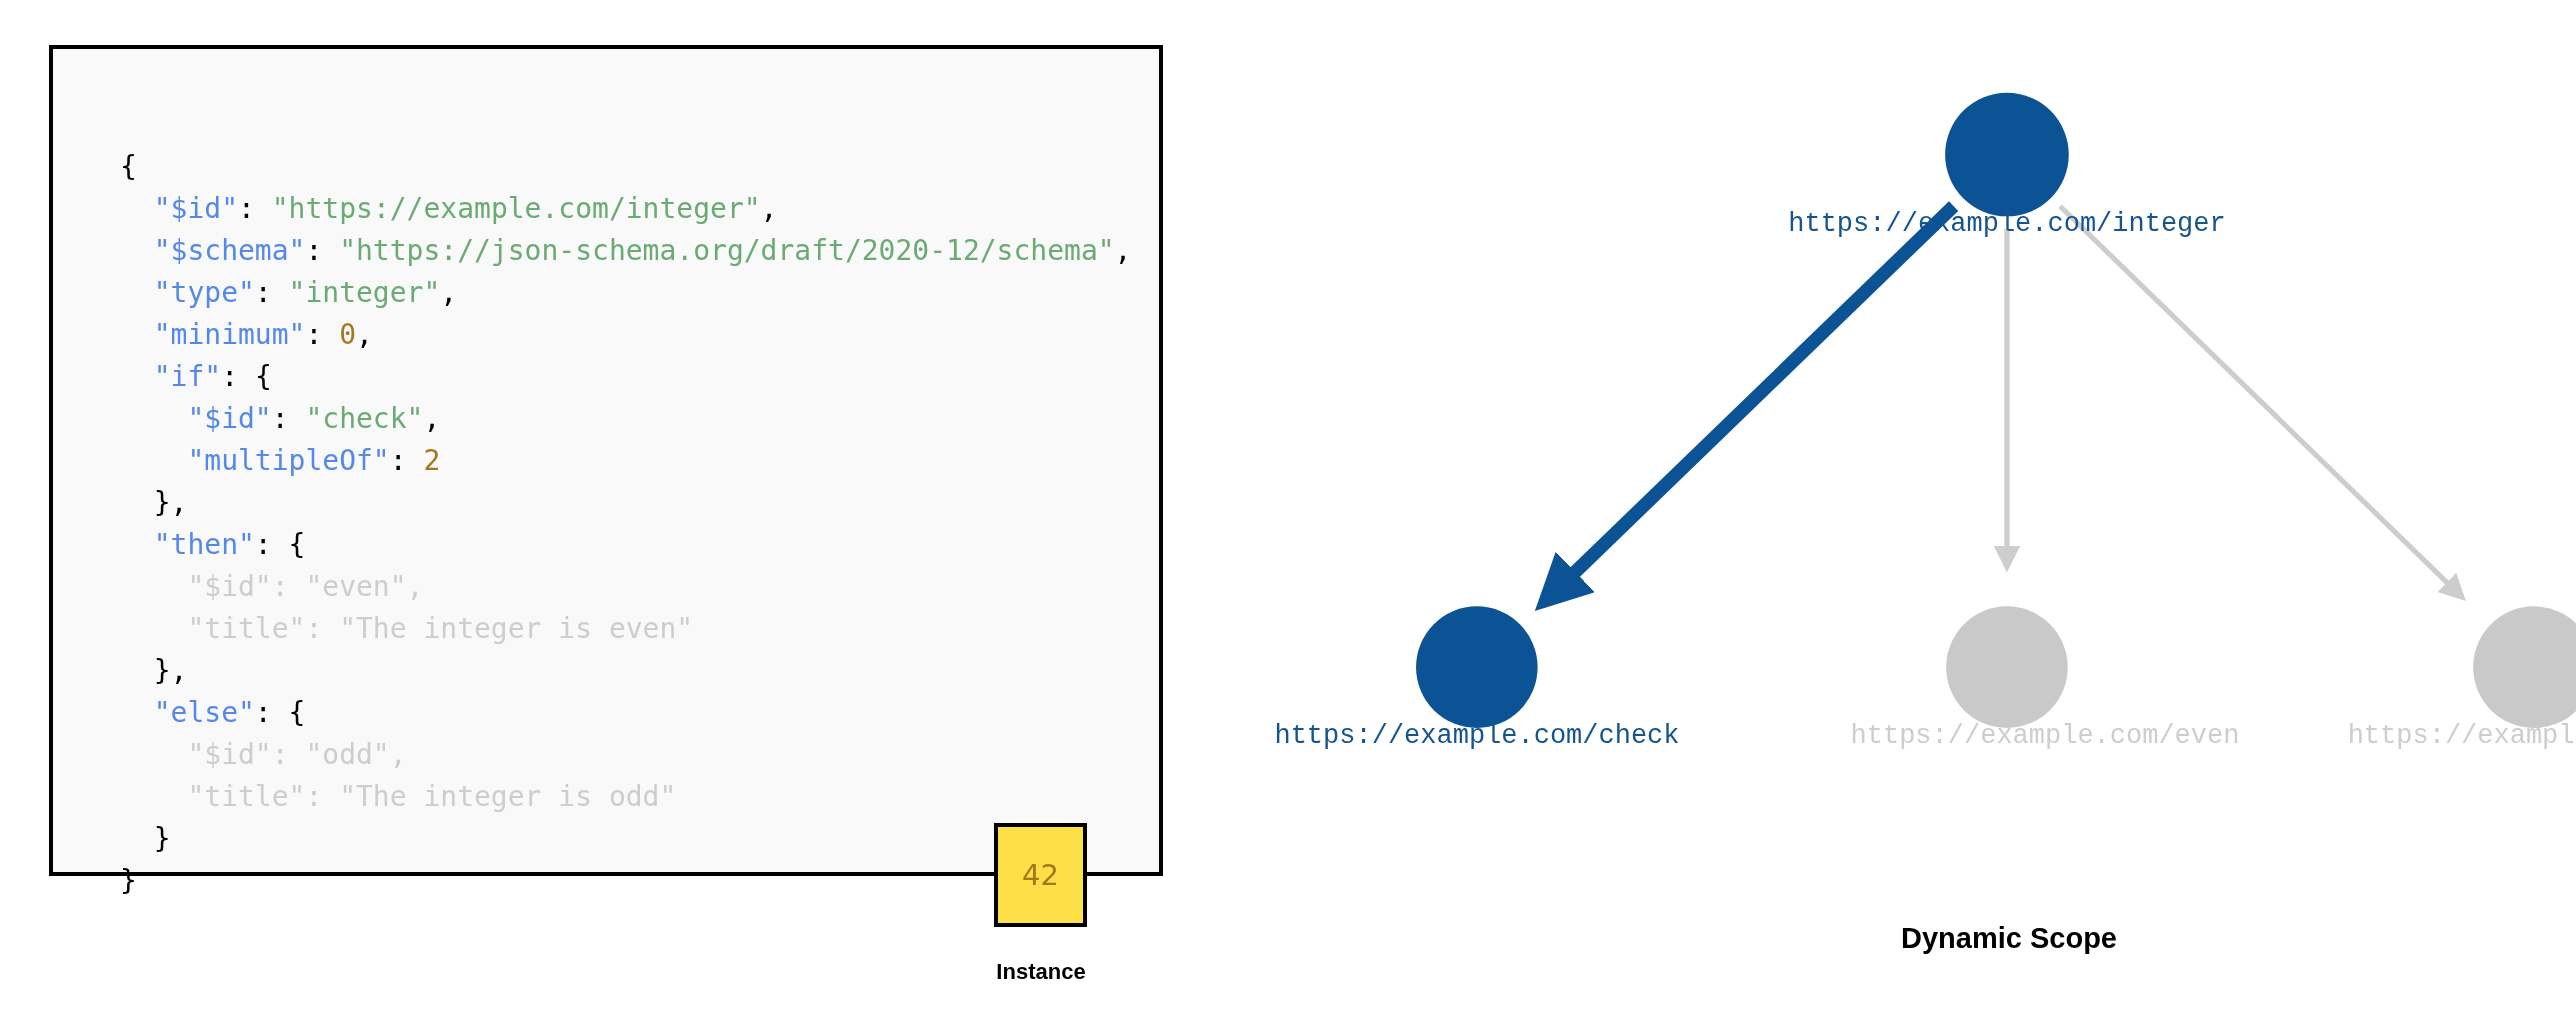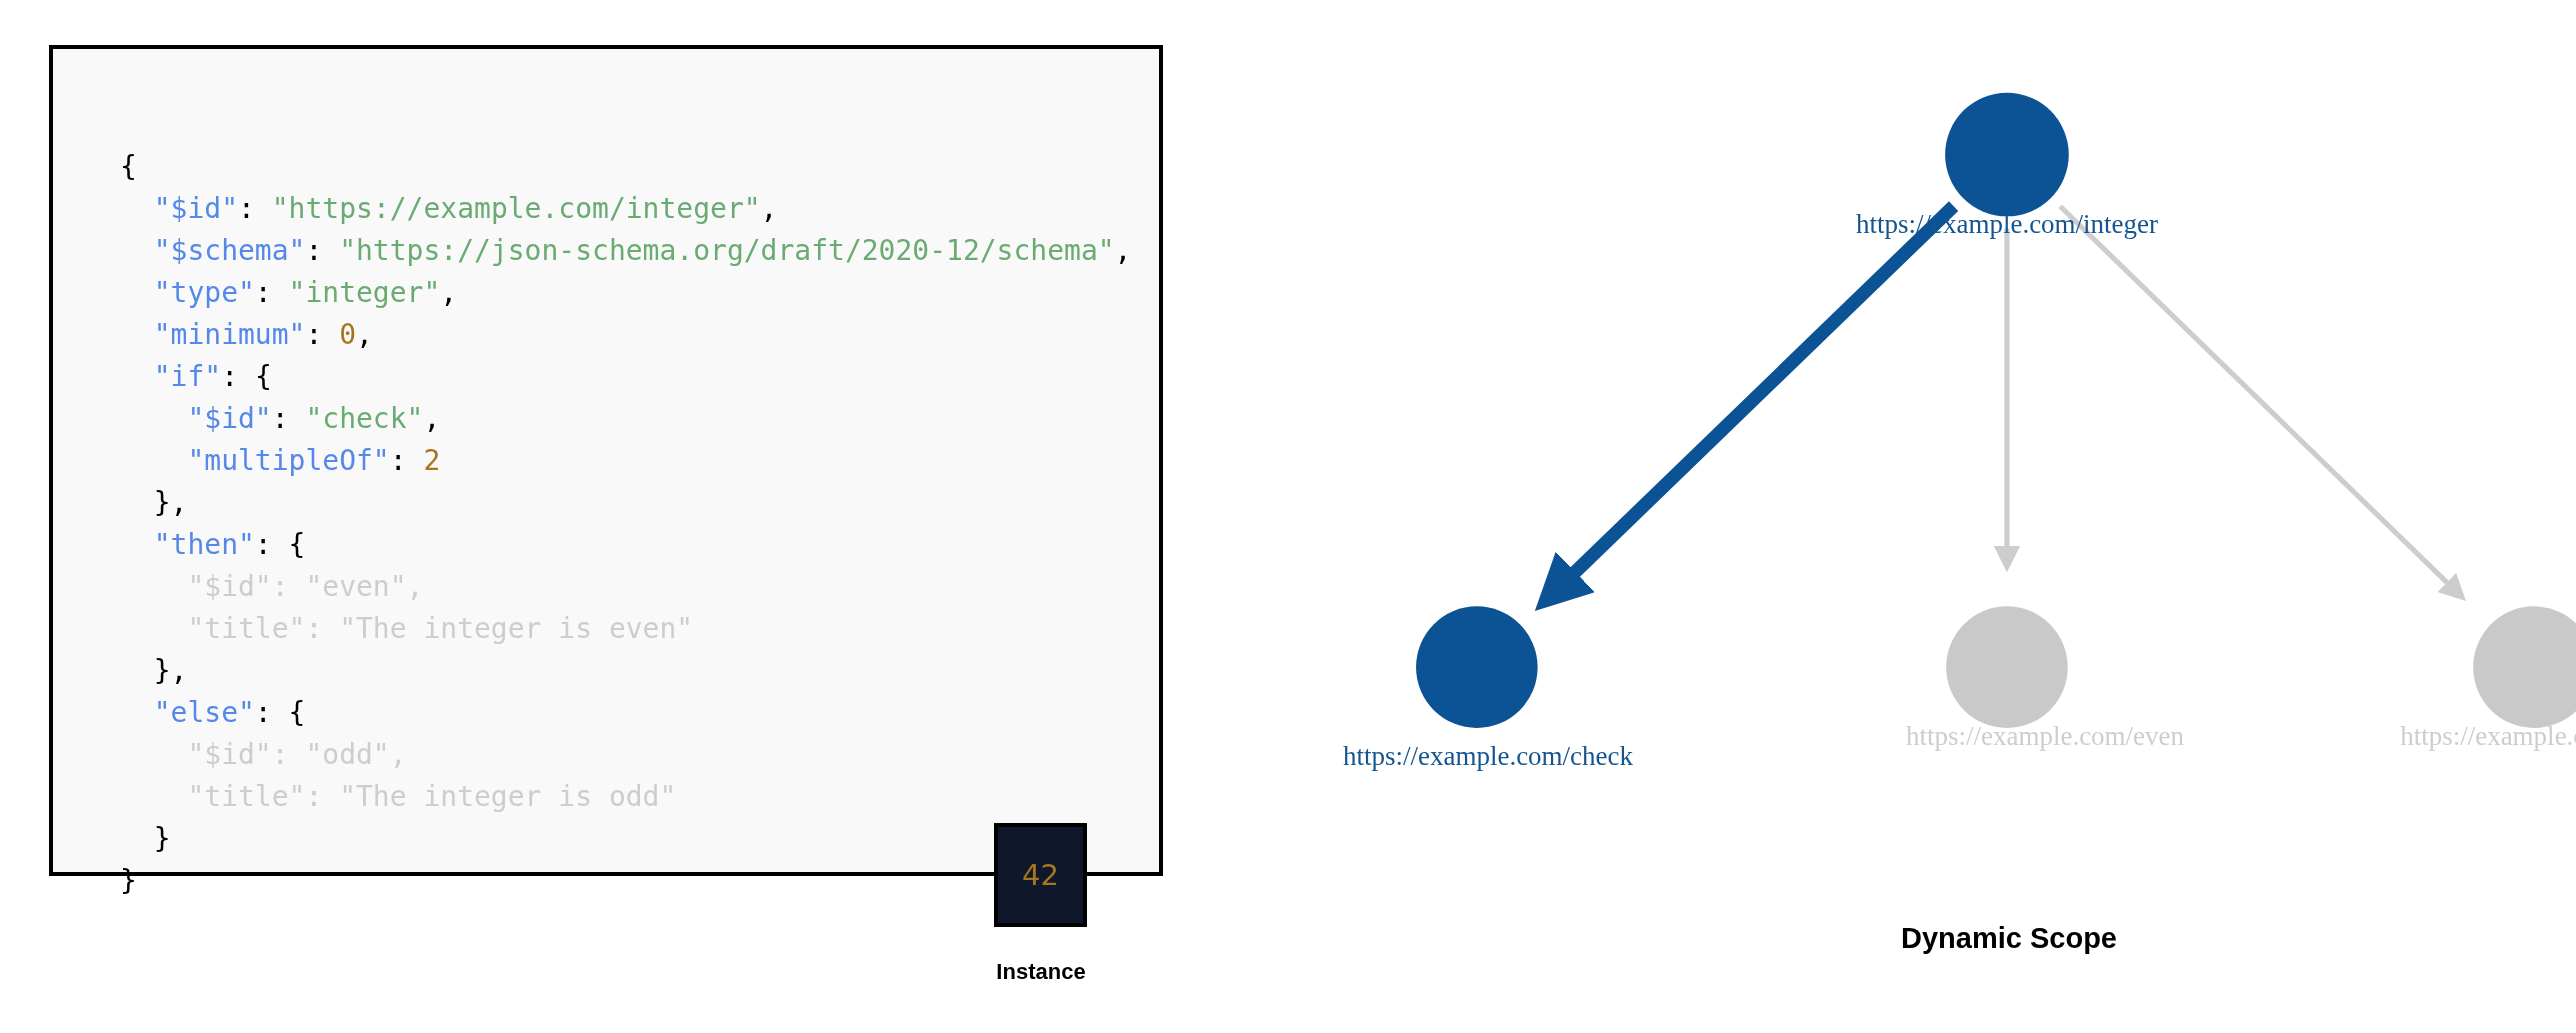--- a/index.html
+++ b/index.html
@@ -48,21 +48,21 @@
   .dim .tok-num,
   .dim .tok-punct,
   .dim          { color: #cdcdcd; }
 
   
   #instance-box {
     position: absolute;
     left: 994px; top: 823px;
     width: 93px; height: 104px;
     border: 4.6px solid #000000;
-    background: #0f172a;
+    background: #fde047;
     box-sizing: border-box;
     display: flex;
     align-items: center;
     justify-content: center;
   }
   #instance-value {
     font-family: "DejaVu Sans", sans-serif;
     font-size: 29px;
     color: #a6761d;
     line-height: 1;
@@ -100,21 +100,21 @@
     left: 1185px; top: 0;
     width: 1648px; height: 1033px;
   }
   #graph-svg {
     position: absolute;
     left: 0; top: 0;
     width: 1648px; height: 917px;
   }
   .node-label {
     position: absolute;
-    font-family: Liberation Serif, serif;
+    font-family: Liberation Mono, monospace;
     font-size: 27px;
     text-align: right;
     white-space: nowrap;
     transform: translateX(-50%);
   }
   .node-label.active { color: #14558f; }
   .node-label.inactive { color: #cdcdcd; }
 
   #dynamic-scope-caption {
     position: absolute;
@@ -164,21 +164,21 @@
     <g id="node-layer">
         <circle cx="1595" cy="300" r="120" fill="#0b5394"></circle>
         <circle cx="566" cy="1295" r="118" fill="#0b5394"></circle>
         <circle cx="1595" cy="1295" r="118" fill="#c9c9c9"></circle>
         <circle cx="2618" cy="1295" r="118" fill="#c9c9c9"></circle>
       </g>
   </svg>
 
   <div id="node-labels">
       <div class="node-label active" style="left: 822px; top: 209px;">https://example.com/integer</div>
-      <div class="node-label active" style="left: 292px; top: 741px; margin-left: 11px;">https://example.com/check</div>
+      <div class="node-label active" style="left: 292px; top: 721px;">https://example.com/check</div>
       <div class="node-label inactive" style="left: 860px; top: 721px;">https://example.com/even</div>
       <div class="node-label inactive" style="left: 1349px; top: 721px;">https://example.com/odd</div>
     </div>
 
   <div id="dynamic-scope-caption">Dynamic Scope</div>
 
 </div>
 
 
 </body></html>

